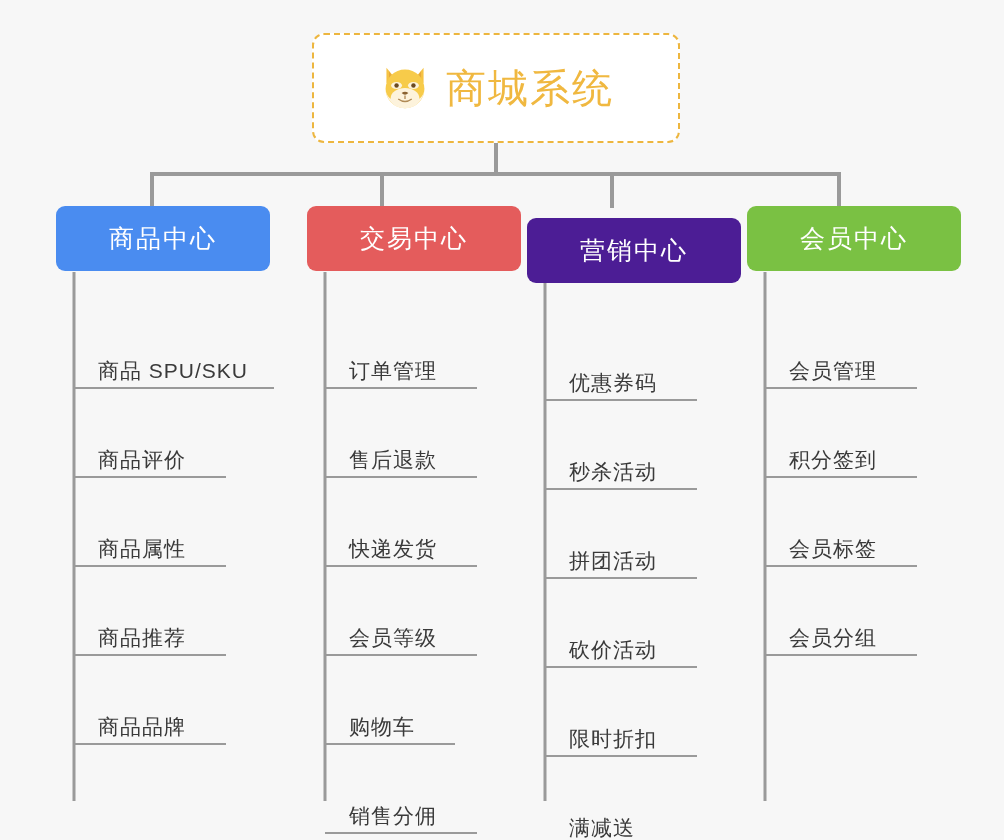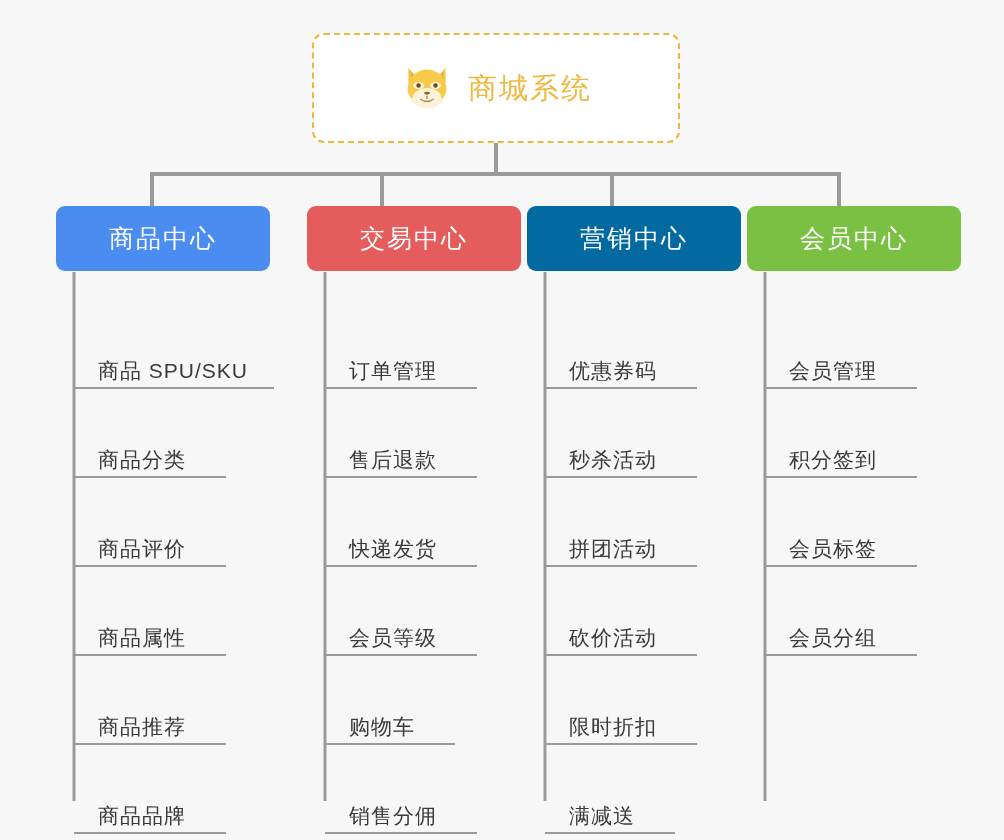--- a/index.html
+++ b/index.html
@@ -33,21 +33,21 @@
   }
 
   #root-emoji {
     width: 54px;
     height: 54px;
     flex: 0 0 auto;
     display: block;
   }
 
   #root-title {
-    font-size: 29px;
+    font-size: 40px;
     color: #f0b840;
     letter-spacing: 2px;
     line-height: 1;
     white-space: nowrap;
   }
 
   
   #connectors {
     position: absolute;
     left: 0;
@@ -152,24 +152,20 @@
 <div class="column" id="column-0" style="left:56px">
   <div class="col-header" style="background: rgb(74, 140, 240);">
     <span>商品中心</span>
   </div>
   <ul class="leaf-list">
     <li class="leaf-item">
         <span class="leaf-label">商品 SPU/SKU</span>
         <span class="leaf-rule" style="width: 200px;"></span>
       </li>
     <li class="leaf-item">
-        <span class="leaf-label">商品分类</span>
-        <span class="leaf-rule" style="width: 152px;"></span>
-      </li>
-    <li class="leaf-item">
         <span class="leaf-label">商品评价</span>
         <span class="leaf-rule" style="width: 152px;"></span>
       </li>
     <li class="leaf-item">
         <span class="leaf-label">商品属性</span>
         <span class="leaf-rule" style="width: 152px;"></span>
       </li>
     <li class="leaf-item">
         <span class="leaf-label">商品推荐</span>
         <span class="leaf-rule" style="width: 152px;"></span>
@@ -207,21 +203,21 @@
         <span class="leaf-rule" style="width: 130px;"></span>
       </li>
     <li class="leaf-item">
         <span class="leaf-label">销售分佣</span>
         <span class="leaf-rule" style="width: 152px;"></span>
       </li>
   </ul>
 </div>
 
 <div class="column" id="column-2" style="left:527px">
-  <div class="col-header" style="background: #0369a1;">
+  <div class="col-header" style="background: #4c1d95; margin-top: 12px;">
     <span>营销中心</span>
   </div>
   <ul class="leaf-list">
     <li class="leaf-item">
         <span class="leaf-label">优惠券码</span>
         <span class="leaf-rule" style="width: 152px;"></span>
       </li>
     <li class="leaf-item">
         <span class="leaf-label">秒杀活动</span>
         <span class="leaf-rule" style="width: 152px;"></span>

